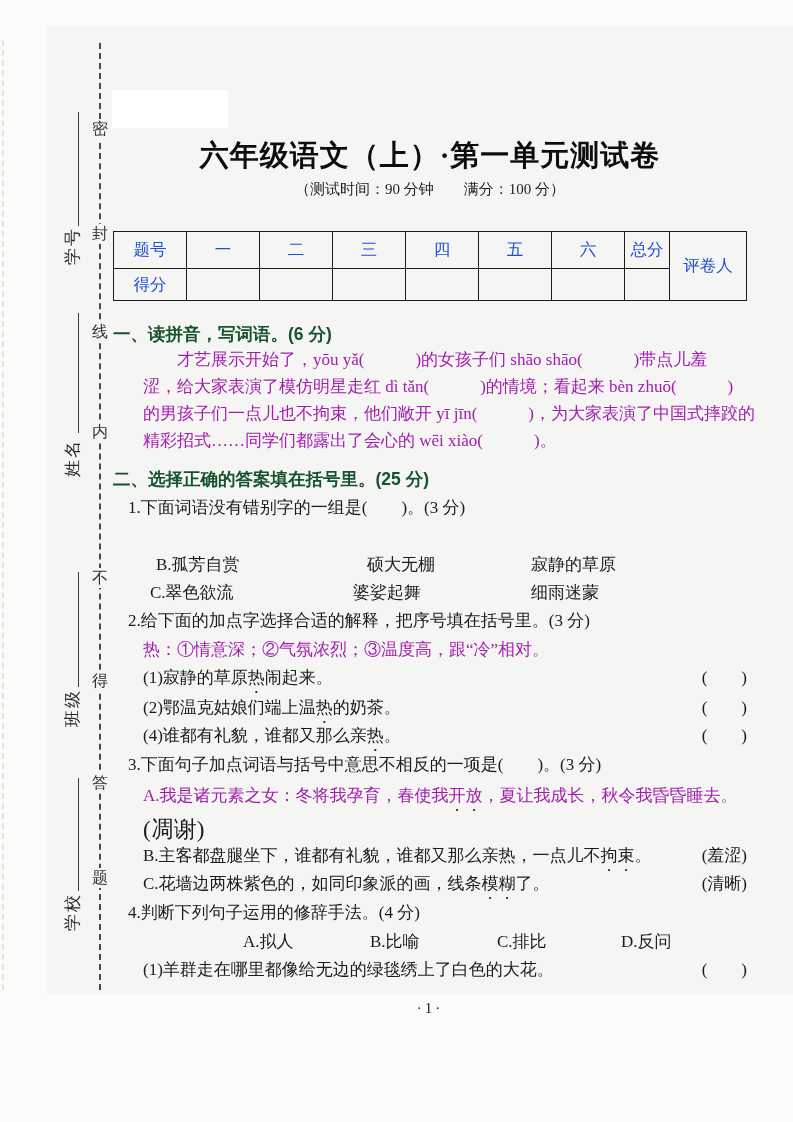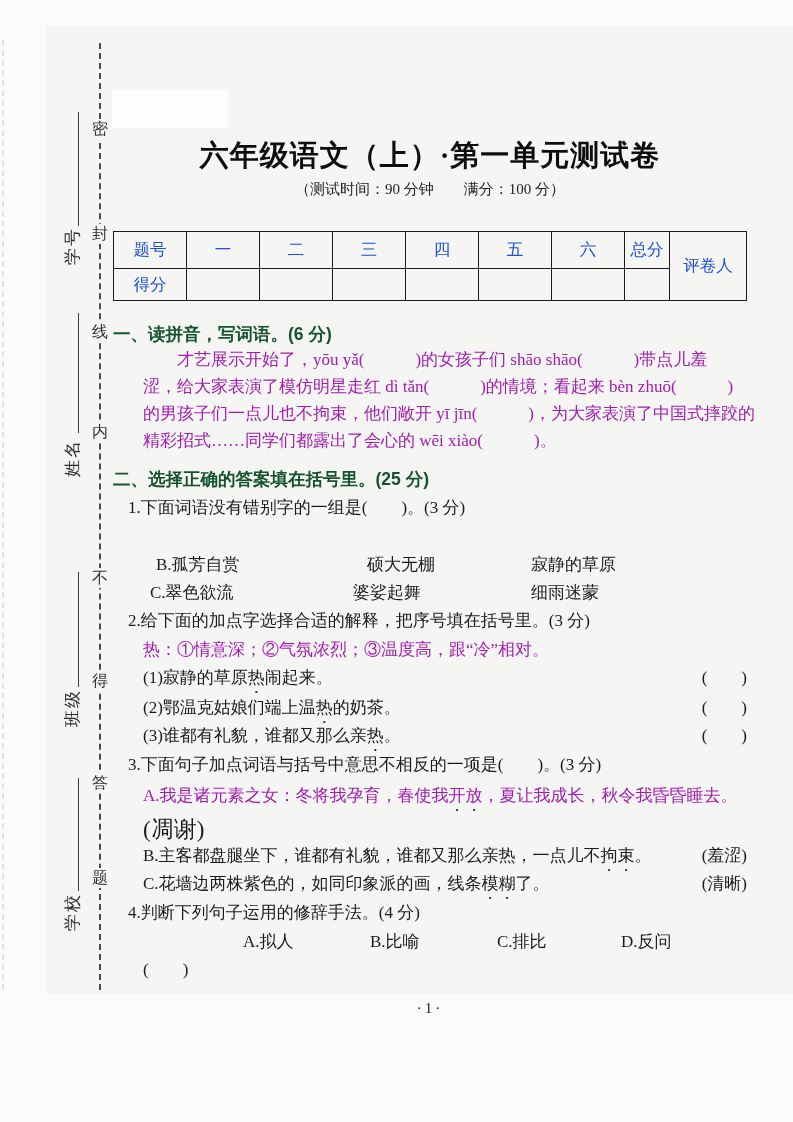--- a/index.html
+++ b/index.html
@@ -139,21 +139,21 @@
   <div class="bline" style="top:638px">热：①情意深；②气氛浓烈；③温度高，跟“冷”相对。</div>
   <div class="row" style="top:666px">
     <span><span>(1)寂静的草原</span><span class="em-dot">热</span><span>闹起来。</span></span>
     <span class="bracket">(　　)</span>
   </div>
   <div class="row" style="top:696px">
     <span><span>(2)鄂温克姑娘们端上温</span><span class="em-dot">热</span><span>的奶茶。</span></span>
     <span class="bracket">(　　)</span>
   </div>
   <div class="row" style="top:724px">
-    <span><span>(3)谁都有礼貌，谁都又那么亲</span><span class="em-dot">热</span><span>。</span></span>
+    <span><span>(4)谁都有礼貌，谁都又那么亲</span><span class="em-dot">热</span><span>。</span></span>
     <span class="bracket">(　　)</span>
   </div>
 
   <div class="stem" style="top:753px">3.下面句子加点词语与括号中意思不相反的一项是(　　)。(3 分)</div>
   <div class="bline" style="top:784px"><span>A.我是诸元素之女：冬将我孕育，春使我</span><span class="em-dot">开放</span><span>，夏让我成长，秋令我昏昏睡去。</span></div>
   <div class="rrow" style="top:814px">(凋谢)</div>
   <div class="row" style="top:844px">
     <span><span>B.主客都盘腿坐下，谁都有礼貌，谁都又那么亲热，一点儿不</span><span class="em-dot">拘束</span><span>。</span></span>
     <span class="bracket">(羞涩)</span>
   </div>
@@ -163,17 +163,18 @@
   </div>
 
   <div class="stem" style="top:901px">4.判断下列句子运用的修辞手法。(4 分)</div>
   <div class="cols" style="top:930px">
     <span style="left:100px">A.拟人</span>
     <span style="left:227px">B.比喻</span>
     <span style="left:354px">C.排比</span>
     <span style="left:478px">D.反问</span>
   </div>
   <div class="row" style="top:958px">
+    <span>(1)羊群走在哪里都像给无边的绿毯绣上了白色的大花。</span>
     <span class="bracket">(　　)</span>
   </div>
 
   <div class="pagenum">·1·</div>
 </div>
 
 </body></html>

